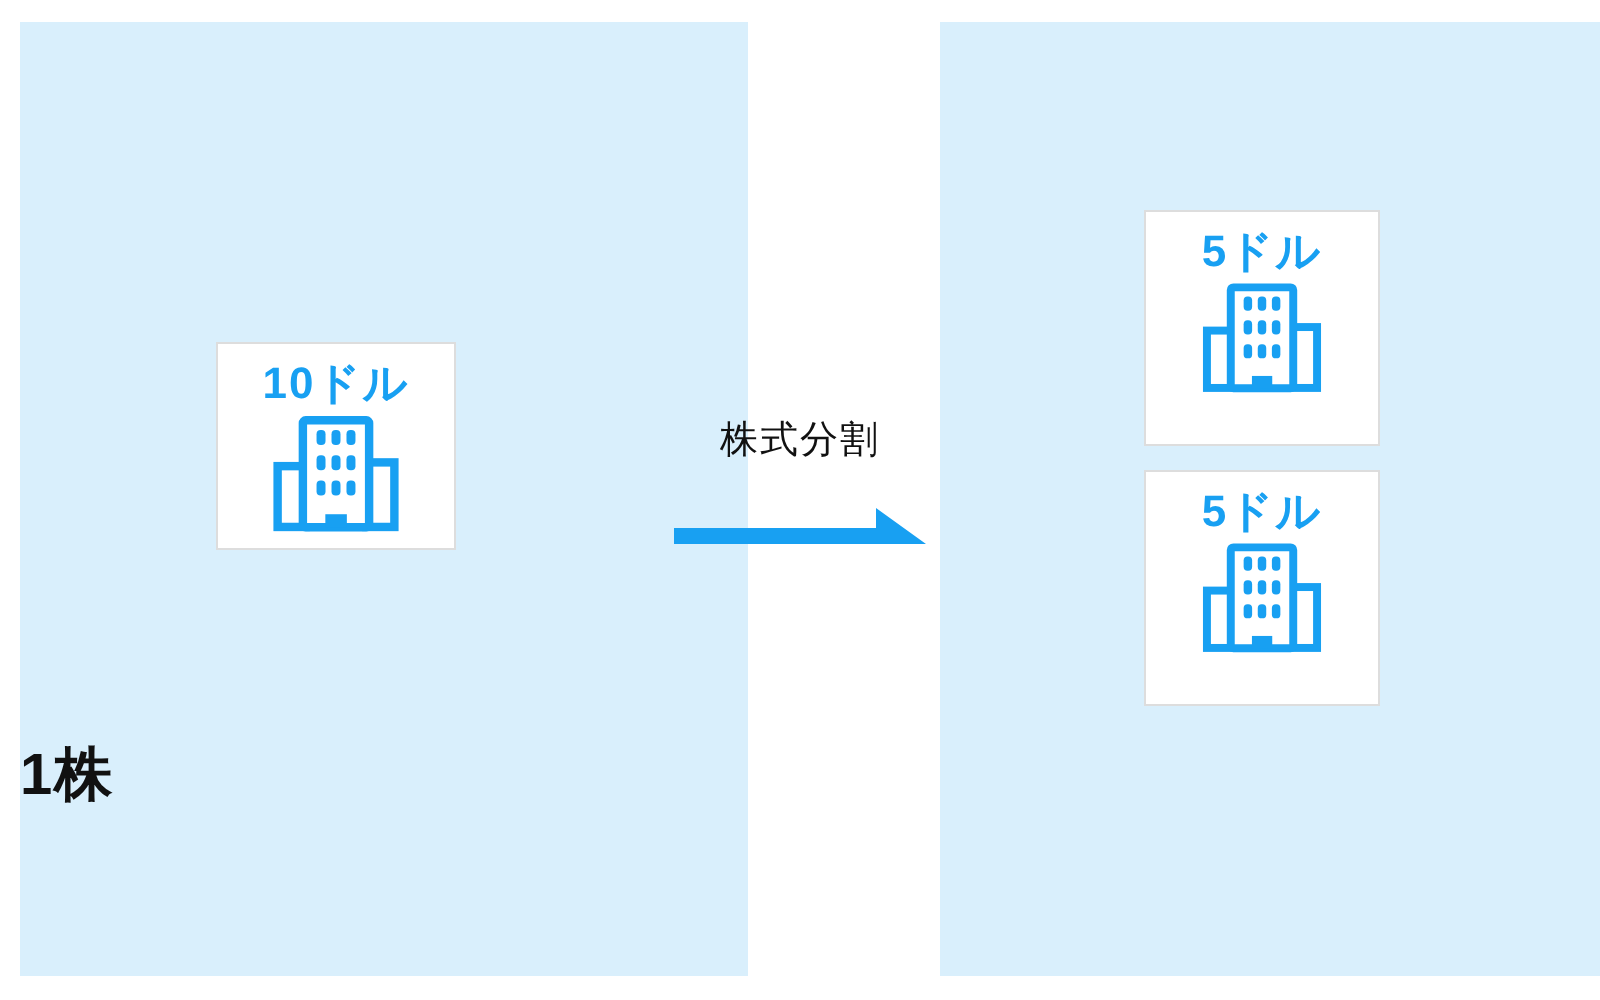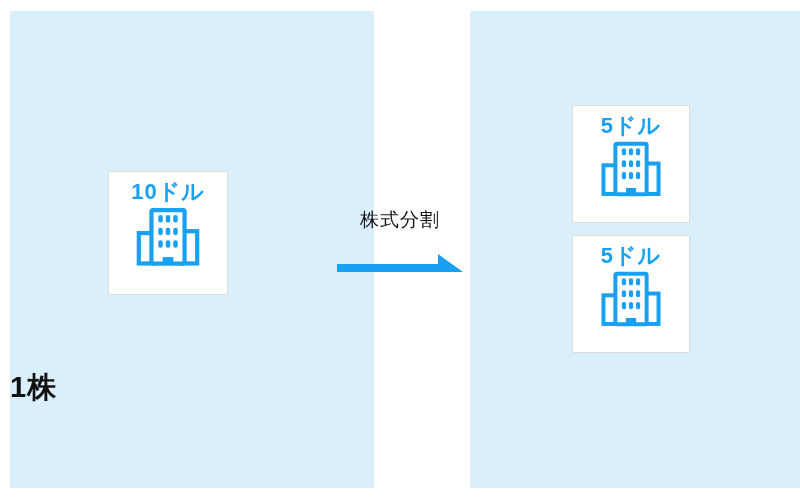--- a/index.html
+++ b/index.html
@@ -32,21 +32,21 @@
     border: 1px solid var(--card-border);
     box-sizing: border-box;
     display: flex;
     flex-direction: column;
     align-items: center;
   }
   .card-left {
     left: 98px;
     top: 160px;
     width: 120px;
-    height: 124px;
+    height: 104px;
   }
   .card-right-1 {
     left: 102px;
     top: 94px;
     width: 118px;
     height: 118px;
   }
   .card-right-2 {
     left: 102px;
     top: 224px;

